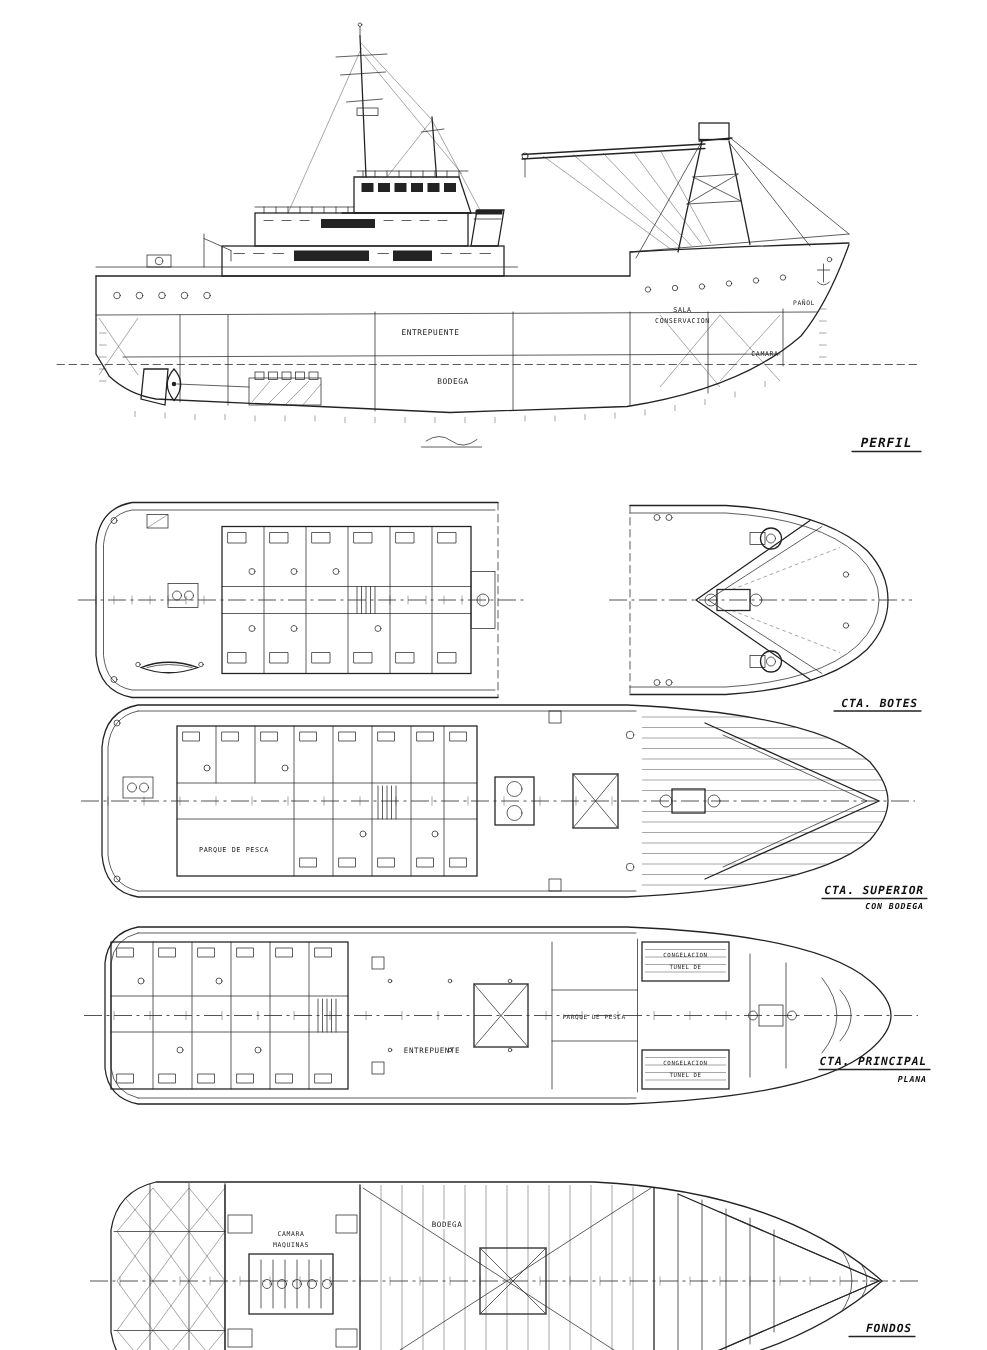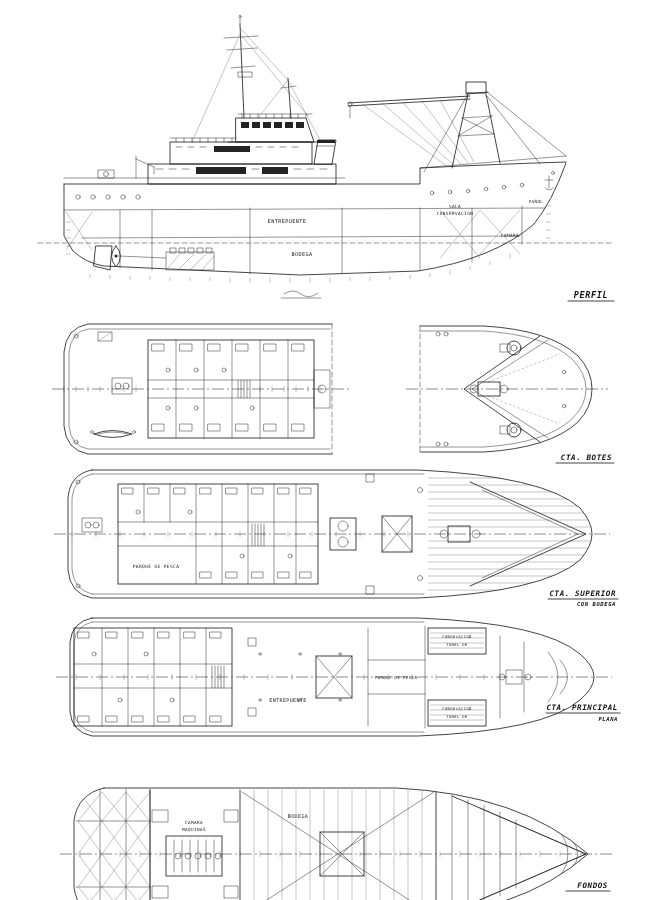--- a/index.html
+++ b/index.html
@@ -146,21 +146,21 @@
         <path class="s2" d="M281,292 L321,292"></path>
       </g>
 
       <g>
         <text class="cap" font-size="8.5" text-anchor="middle" x="591" y="292">PERFIL</text>
         <path class="s" d="M568,295 L614,295"></path>
       </g>
     </svg>
   </section>
 
-  <section class="view" style="top:314px;height:152px;">
+  <section class="view" style="top:325px;height:152px;">
     <svg viewBox="0 0 658 152" width="658" height="152">
 
       <g>
         <path class="s" d="M332,10 L88,10 Q66,14 64,38 L64,112 Q66,136 88,140 L332,140"></path>
         <path class="s2 dash" d="M332,10 L332,140"></path>
         <path class="s2" d="M330,15 L88,15 Q71,18 69,38 L69,112 Q71,132 88,135 L330,135"></path>
         <rect class="s" x="148" y="26" width="166" height="98"></rect>
         <path class="s2" d="M176,26 V124 M204,26 V124 M232,26 V124 M260,26 V124 M288,26 V124"></path>
         <path class="s2" d="M148,66 H314 M148,84 H314"></path>
 

